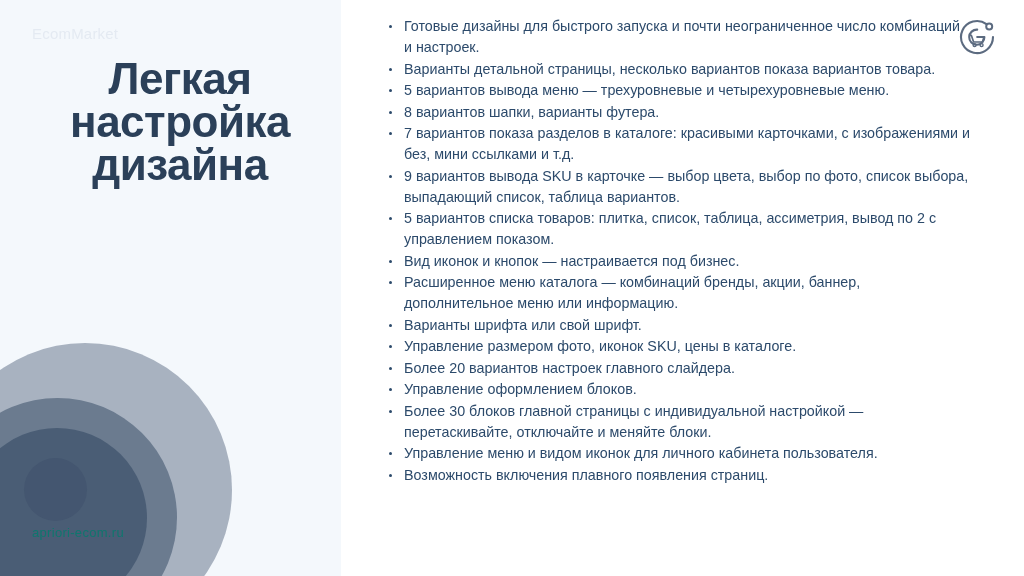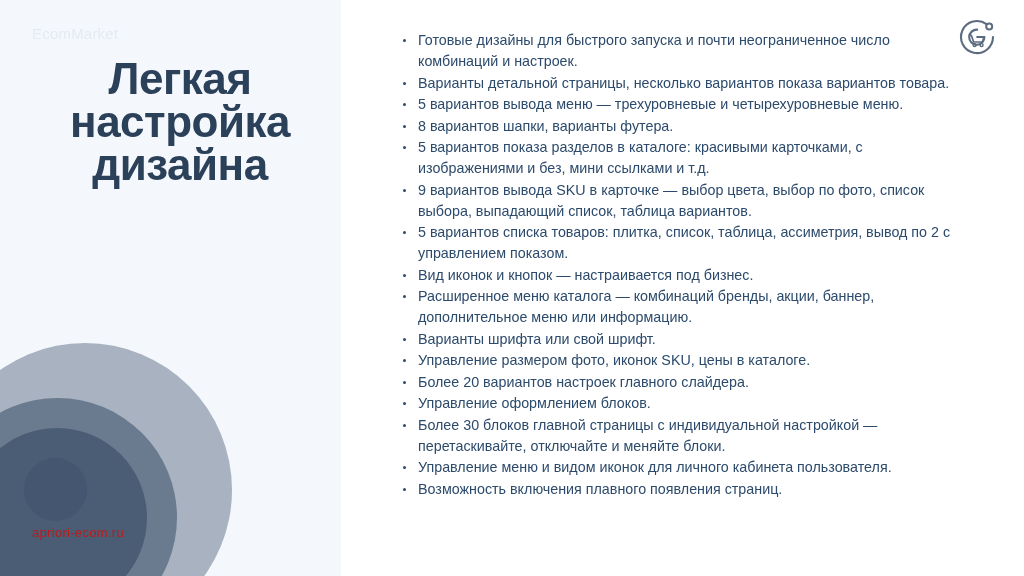--- a/index.html
+++ b/index.html
@@ -95,34 +95,34 @@
     width: 63px;
     height: 63px;
     background: #445670;
   }
   .footer-url {
     position: absolute;
     left: 32px;
     top: 525px;
     font-size: 13px;
     letter-spacing: 0.3px;
-    color: #b91c1c;
+    color: #0f766e;
     font-family: "Liberation Sans", sans-serif;
   }
 
   
   .content {
     position: absolute;
     left: 386px;
     top: 16px;
     width: 585px;
   }
   .bullet-list {
     list-style: none;
-    margin: 14px;
+    margin: 0;
     padding: 0;
   }
   .bullet-item {
     position: relative;
     padding-left: 18px;
     margin: 0 0 0.5px 0;
     font-size: 14.3px;
     line-height: 21px;
     color: #2c4a6b;
     font-family: "Liberation Sans", sans-serif;
@@ -169,21 +169,21 @@
 
     <div class="footer-url">apriori-ecom.ru</div>
   </div>
 
   <div class="content">
     <ul class="bullet-list">
       <li class="bullet-item">Готовые дизайны для быстрого запуска и почти неограниченное число комбинаций и настроек.</li>
       <li class="bullet-item">Варианты детальной страницы, несколько вариантов показа вариантов товара.</li>
       <li class="bullet-item">5 вариантов вывода меню — трехуровневые и четырехуровневые меню.</li>
       <li class="bullet-item">8 вариантов шапки, варианты футера.</li>
-      <li class="bullet-item">5 вариантов показа разделов в каталоге: красивыми карточками, с изображениями и без, мини ссылками и т.д.</li>
+      <li class="bullet-item">7 вариантов показа разделов в каталоге: красивыми карточками, с изображениями и без, мини ссылками и т.д.</li>
       <li class="bullet-item">9 вариантов вывода SKU в карточке — выбор цвета, выбор по фото, список выбора, выпадающий список, таблица вариантов.</li>
       <li class="bullet-item">5 вариантов списка товаров: плитка, список, таблица, ассиметрия, вывод по 2 с управлением показом.</li>
       <li class="bullet-item">Вид иконок и кнопок — настраивается под бизнес.</li>
       <li class="bullet-item">Расширенное меню каталога — комбинаций бренды, акции, баннер, дополнительное меню или информацию.</li>
       <li class="bullet-item">Варианты шрифта или свой шрифт.</li>
       <li class="bullet-item">Управление размером фото, иконок SKU, цены в каталоге.</li>
       <li class="bullet-item">Более 20 вариантов настроек главного слайдера.</li>
       <li class="bullet-item">Управление оформлением блоков.</li>
       <li class="bullet-item">Более 30 блоков главной страницы с индивидуальной настройкой — перетаскивайте, отключайте и меняйте блоки.</li>
       <li class="bullet-item">Управление меню и видом иконок для личного кабинета пользователя.</li>

